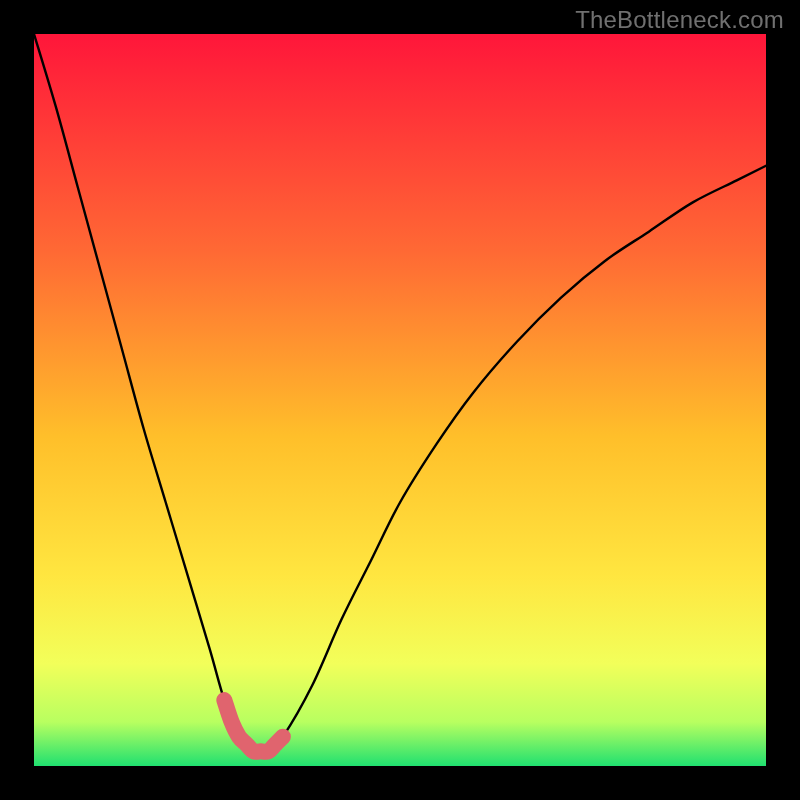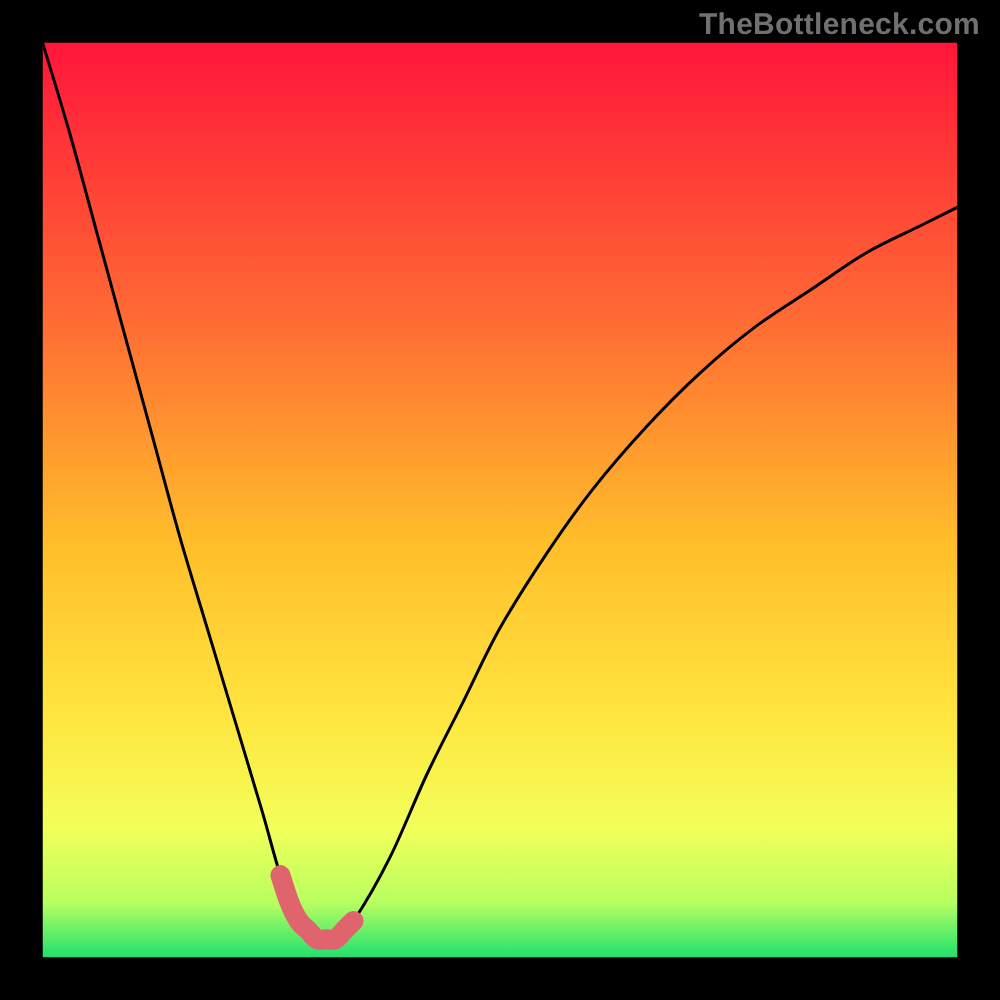--- a/index.html
+++ b/index.html
@@ -16,21 +16,21 @@
     width: 800px;
     height: 800px;
     background: #000;
   }
   .watermark {
     position: absolute;
     top: 6px;
     right: 16px;
     color: #707070;
     font-size: 24px;
-    font-weight: 700;
+    font-weight: 400;
     letter-spacing: 0.2px;
     z-index: 10;
   }
   .plot-wrap {
     position: absolute;
     left: 34px;
     top: 34px;
     width: 732px;
     height: 732px;
   }

